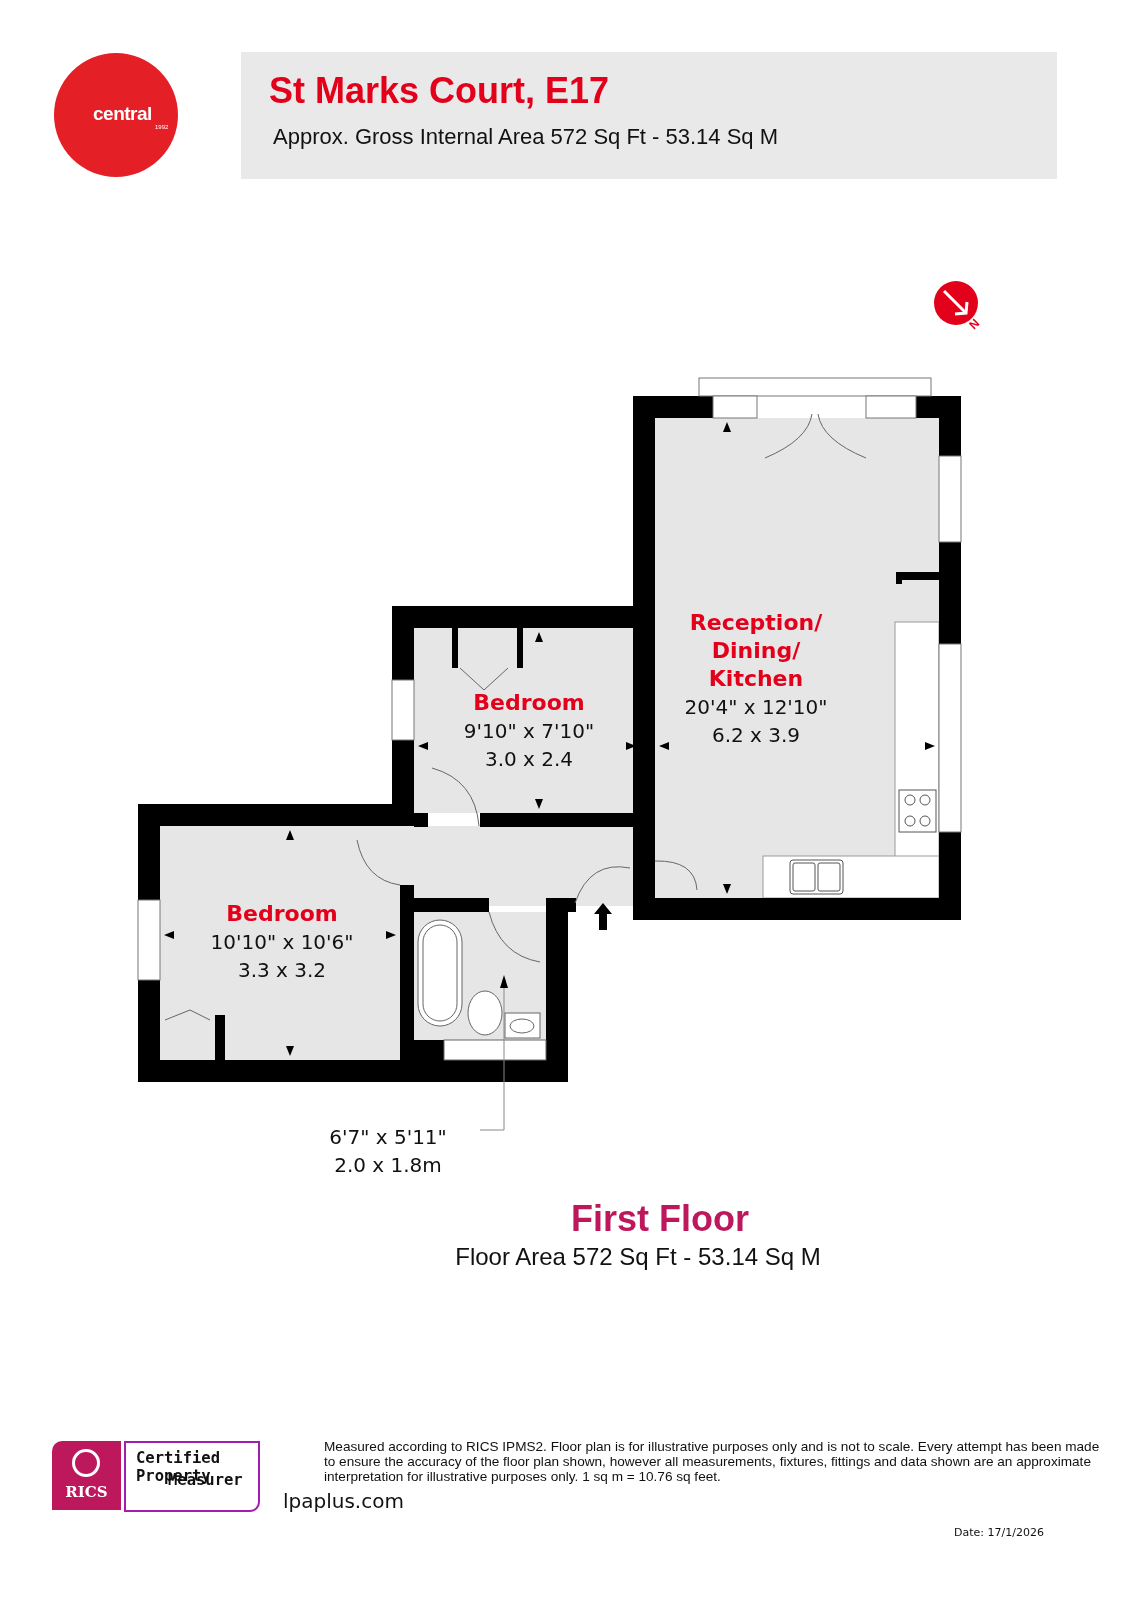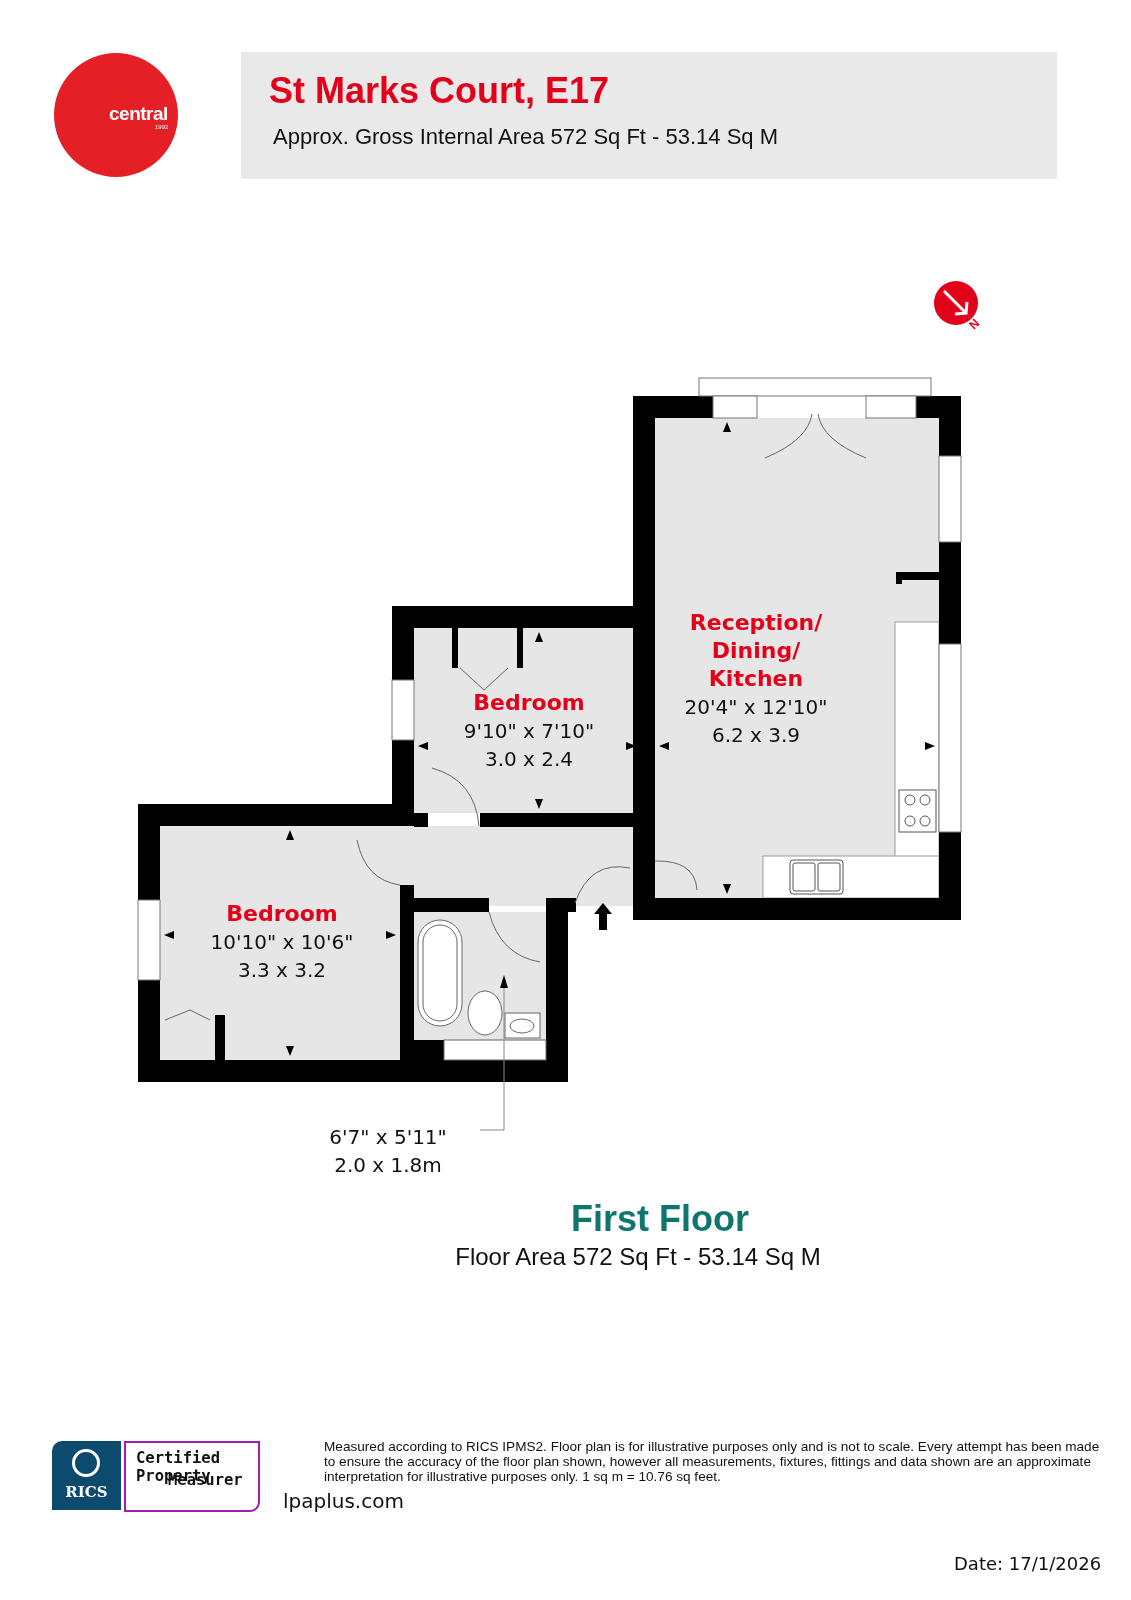--- a/index.html
+++ b/index.html
@@ -1,38 +1,38 @@
 <!DOCTYPE html>
 <html><head>
 <meta charset="utf-8">
 <style>
   html, body { margin:0; padding:0; background:#ffffff; }
   body { width:1131px; height:1600px; position:relative; overflow:hidden; font-family:"DejaVu Sans", sans-serif; }
   .logo { position:absolute; left:54px; top:53px; width:124px; height:124px; border-radius:50%; background:#e41f26; }
-  .logo .brand { position:absolute; left:55px; top:50px; color:#fff; font-family:"Liberation Sans", sans-serif; font-weight:bold; font-size:19px; letter-spacing:-0.5px; }
+  .logo .brand { position:absolute; left:39px; top:50px; color:#fff; font-family:"Liberation Sans", sans-serif; font-weight:bold; font-size:19px; letter-spacing:-0.5px; }
   .logo .year { position:absolute; left:101px; top:71px; color:#fff; font-size:6px; font-family:"Liberation Sans", sans-serif; }
   .header-box { position:absolute; left:241px; top:52px; width:816px; height:127px; background:#e9e9e9; }
   .title { position:absolute; left:28px; top:18px; color:#e3001b; font-family:"Liberation Sans", sans-serif; font-weight:bold; font-size:36px; white-space:nowrap;text-align:center; }
   .subtitle { position:absolute; left:32px; top:72px; color:#111; font-family:"Liberation Sans", sans-serif; font-size:22px; white-space:nowrap; }
   svg.plan { position:absolute; left:0; top:0; }
   .room-label { position:absolute; text-align:center; transform:translateX(-50%); white-space:nowrap; }
   .room-name { color:#e3001b; font-weight:bold; font-size:22px; line-height:28px; font-family:"DejaVu Sans", sans-serif; }
   .room-dim { color:#111; font-size:20px; line-height:28px; font-family:"DejaVu Sans", sans-serif; }
   .bath-dim { position:absolute; left:388px; top:1123px; transform:translateX(-50%); text-align:center; font-size:20px; line-height:28px; color:#111; }
-  .floor-title { position:absolute; left:660px; top:1198px; transform:translateX(-50%); font-family:"Liberation Sans", sans-serif; font-weight:bold; font-size:36px; color:#0f766e; white-space:nowrap; }
+  .floor-title { position:absolute; left:660px; top:1198px; transform:translateX(-50%); font-family:"Liberation Sans", sans-serif; font-weight:bold; font-size:36px; color:#be185d; white-space:nowrap; }
   .floor-area { position:absolute; left:638px; top:1243px; transform:translateX(-50%); font-family:"Liberation Sans", sans-serif; font-size:24px; color:#111; white-space:nowrap; }
   .rics { position:absolute; left:52px; top:1441px; width:206px; height:69px; }
-  .rics .dark { position:absolute; left:0; top:0; width:69px; height:69px; background:#0c4a6e; border-radius:10px 0 0 0; }
+  .rics .dark { position:absolute; left:0; top:0; width:69px; height:69px; background:#be185d; border-radius:10px 0 0 0; }
   .rics .dark .lion { position:absolute; left:20px; top:8px; width:28px; height:28px; border-radius:50%; border:3px solid #fff; box-sizing:border-box; }
   .rics .dark .name { position:absolute; left:0; width:69px; top:42px; text-align:center; color:#fff; font-weight:bold; font-size:15px; font-family:"DejaVu Serif", serif; }
   .rics .cert { position:absolute; left:72px; top:0; width:132px; height:67px; border:2px solid #a21caf; border-radius:0 0 10px 0; }
   .rics .cert div { position:absolute; left:10px; font-weight:bold; font-size:15.5px; line-height:18px; color:#111; font-family:"DejaVu Sans Mono", monospace; }
   .disclaimer { position:absolute; left:283px; top:1439px; width:780px; font-family:"Liberation Sans", sans-serif; font-size:13.6px; line-height:15px; color:#111;margin-left:41px; }
   .site { position:absolute; left:283px; top:1489px; font-family:"DejaVu Sans", sans-serif; font-size:20px; color:#111; }
-  .date { position:absolute; left:954px; top:1526px; font-family:"DejaVu Sans", sans-serif; font-size:18px; color:#111;margin-top:27px; }
+  .date { position:absolute; left:954px; top:1526px; font-family:"DejaVu Sans", sans-serif; font-size:11px; color:#111; }
 </style>
 </head>
 <body>
 
 <div class="logo">
   <span class="brand">central</span>
   <span class="year">1992</span>
 </div>
 
 <div class="header-box">

